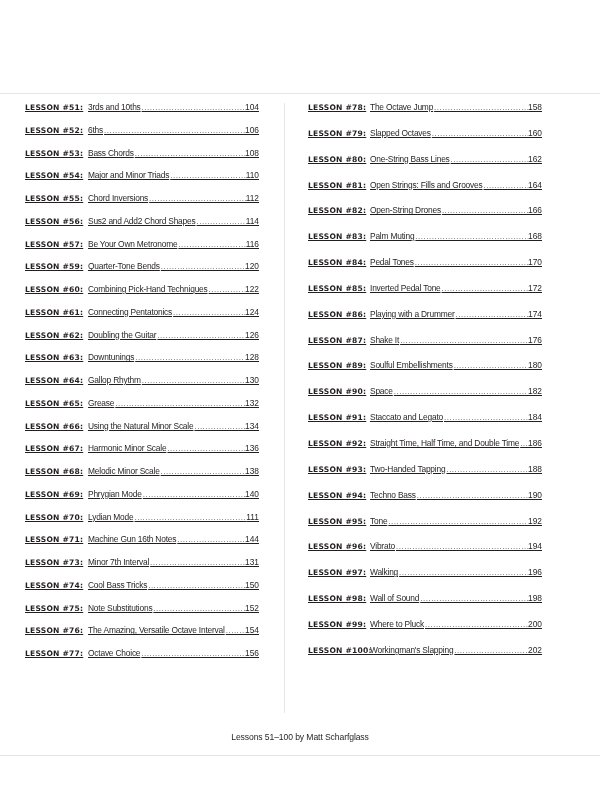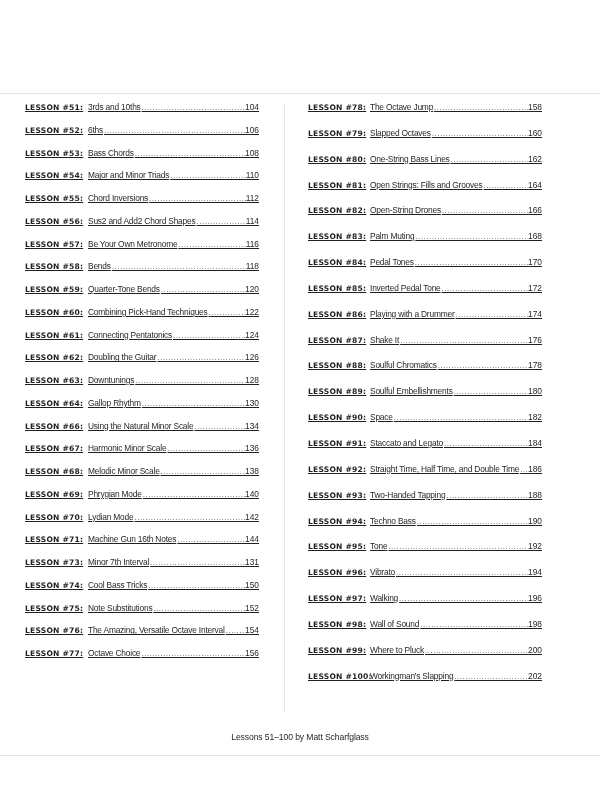--- a/index.html
+++ b/index.html
@@ -66,26 +66,20 @@
       <span class="dots"></span>
       <span class="page">114</span>
     </div>
     <div class="row">
       <span class="label">LESSON #57:</span>
       <span class="title">Be Your Own Metronome</span>
       <span class="dots"></span>
       <span class="page">116</span>
     </div>
     <div class="row">
-      <span class="label">LESSON #58:</span>
-      <span class="title">Bends</span>
-      <span class="dots"></span>
-      <span class="page">118</span>
-    </div>
-    <div class="row">
       <span class="label">LESSON #59:</span>
       <span class="title">Quarter-Tone Bends</span>
       <span class="dots"></span>
       <span class="page">120</span>
     </div>
     <div class="row">
       <span class="label">LESSON #60:</span>
       <span class="title">Combining Pick-Hand Techniques</span>
       <span class="dots"></span>
       <span class="page">122</span>
@@ -108,20 +102,26 @@
       <span class="dots"></span>
       <span class="page">128</span>
     </div>
     <div class="row">
       <span class="label">LESSON #64:</span>
       <span class="title">Gallop Rhythm</span>
       <span class="dots"></span>
       <span class="page">130</span>
     </div>
     <div class="row">
+      <span class="label">LESSON #65:</span>
+      <span class="title">Grease</span>
+      <span class="dots"></span>
+      <span class="page">132</span>
+    </div>
+    <div class="row">
       <span class="label">LESSON #66:</span>
       <span class="title">Using the Natural Minor Scale</span>
       <span class="dots"></span>
       <span class="page">134</span>
     </div>
     <div class="row">
       <span class="label">LESSON #67:</span>
       <span class="title">Harmonic Minor Scale</span>
       <span class="dots"></span>
       <span class="page">136</span>
@@ -135,21 +135,21 @@
     <div class="row">
       <span class="label">LESSON #69:</span>
       <span class="title">Phrygian Mode</span>
       <span class="dots"></span>
       <span class="page">140</span>
     </div>
     <div class="row">
       <span class="label">LESSON #70:</span>
       <span class="title">Lydian Mode</span>
       <span class="dots"></span>
-      <span class="page">142</span>
+      <span class="page">111</span>
     </div>
     <div class="row">
       <span class="label">LESSON #71:</span>
       <span class="title">Machine Gun 16th Notes</span>
       <span class="dots"></span>
       <span class="page">144</span>
     </div>
     <div class="row">
       <span class="label">LESSON #73:</span>
       <span class="title">Minor 7th Interval</span>
@@ -234,26 +234,20 @@
       <span class="label">LESSON #86:</span>
       <span class="title">Playing with a Drummer</span>
       <span class="dots"></span>
       <span class="page">174</span>
     </div>
     <div class="row">
       <span class="label">LESSON #87:</span>
       <span class="title">Shake It</span>
       <span class="dots"></span>
       <span class="page">176</span>
-    </div>
-    <div class="row">
-      <span class="label">LESSON #88:</span>
-      <span class="title">Soulful Chromatics</span>
-      <span class="dots"></span>
-      <span class="page">178</span>
     </div>
     <div class="row">
       <span class="label">LESSON #89:</span>
       <span class="title">Soulful Embellishments</span>
       <span class="dots"></span>
       <span class="page">180</span>
     </div>
     <div class="row">
       <span class="label">LESSON #90:</span>
       <span class="title">Space</span>

